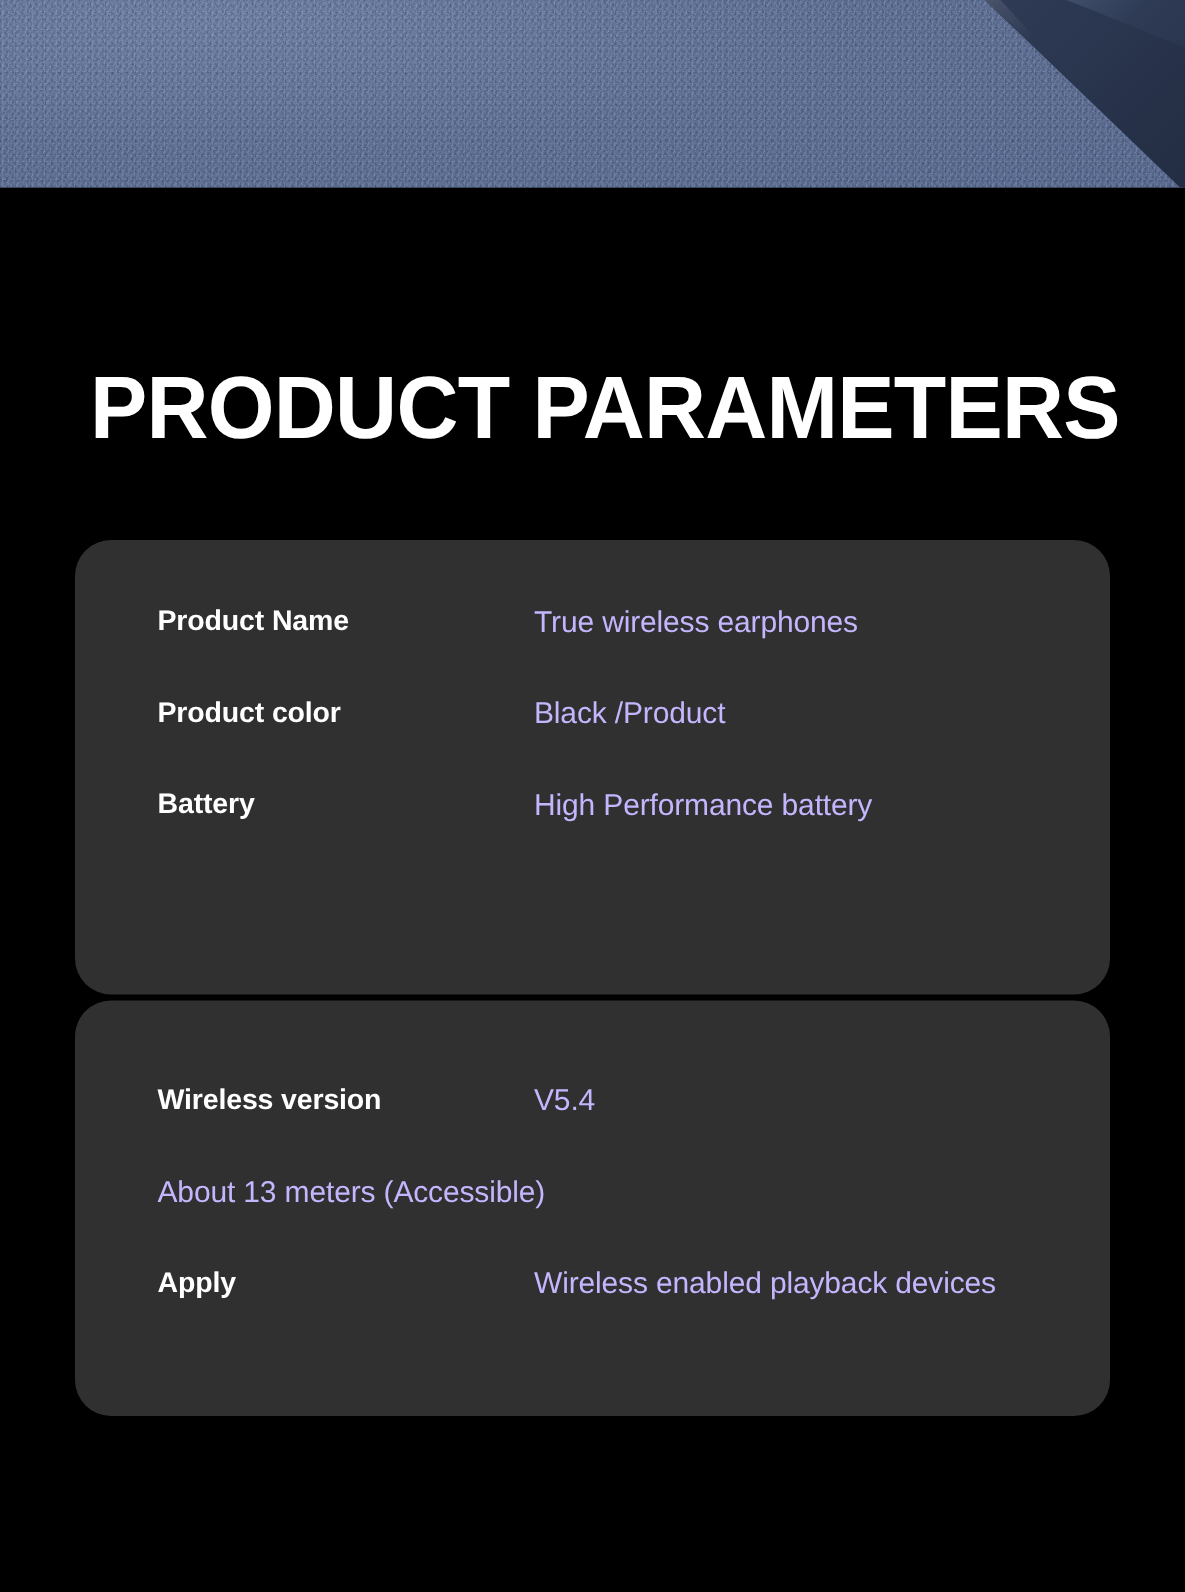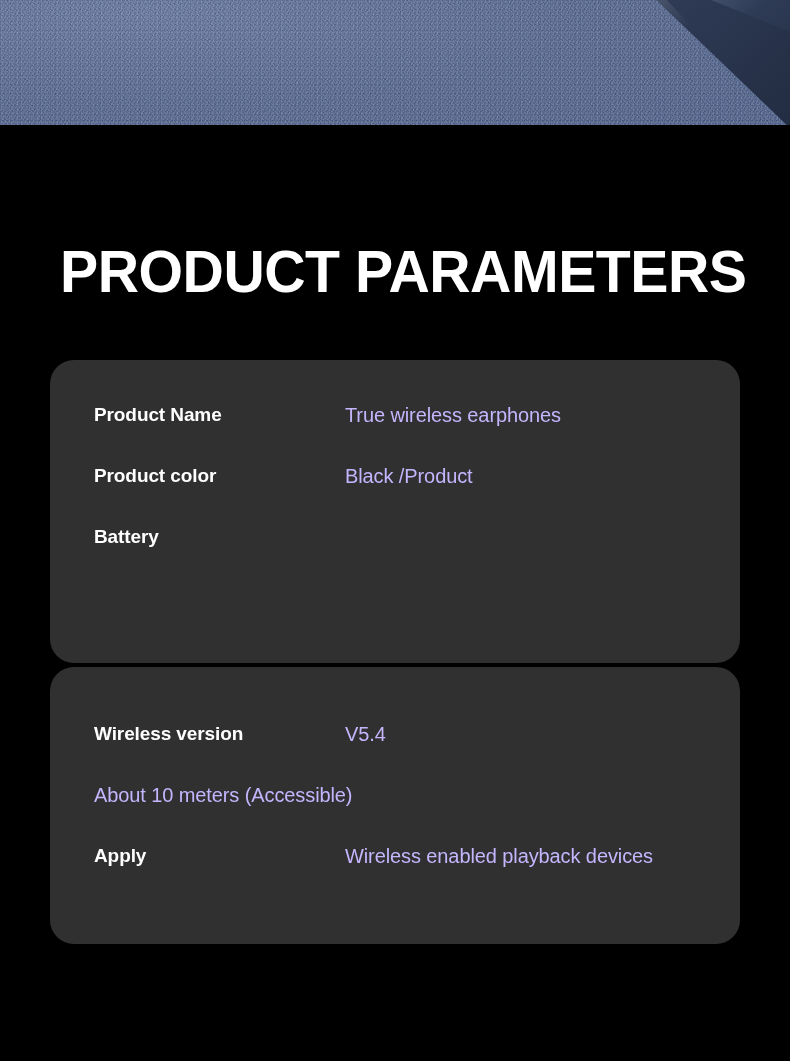--- a/index.html
+++ b/index.html
@@ -107,21 +107,21 @@
   .card {
     position: absolute;
     left: 50px;
     width: 690px;
     background: #303030;
     border-radius: 24px;
   }
   #card-0 { top: 360px; height: 303px; }
   #card-1 { top: 667px; height: 277px; }
 
-  .rows { position: relative; }
+  .rows { position: relative; padding-left: 11px; }
   #card-0 .rows { padding-top: 44px; }
   #card-1 .rows { padding-top: 56px; }
 
   .row {
     position: relative;
     height: 61px;
     display: flex;
     align-items: flex-start;
     padding-left: 44px;
   }
@@ -165,32 +165,33 @@
       <div class="row">
         <div class="row-label">Product Name</div>
         <div class="row-value">True wireless earphones</div>
       </div>
       <div class="row">
         <div class="row-label">Product color</div>
         <div class="row-value">Black /Product</div>
       </div>
       <div class="row">
         <div class="row-label">Battery</div>
+        <div class="row-value">High Performance battery</div>
       </div>
     </div>
   </div>
 
   <div class="card" id="card-1">
     <div class="rows">
       <div class="row">
         <div class="row-label">Wireless version</div>
         <div class="row-value">V5.4</div>
       </div>
       <div class="row">
-        <div class="row-value">About 10 meters (Accessible)</div>
+        <div class="row-value">About 13 meters (Accessible)</div>
       </div>
       <div class="row">
         <div class="row-label">Apply</div>
         <div class="row-value">Wireless enabled playback devices</div>
       </div>
     </div>
   </div>
 
 </div>
 

